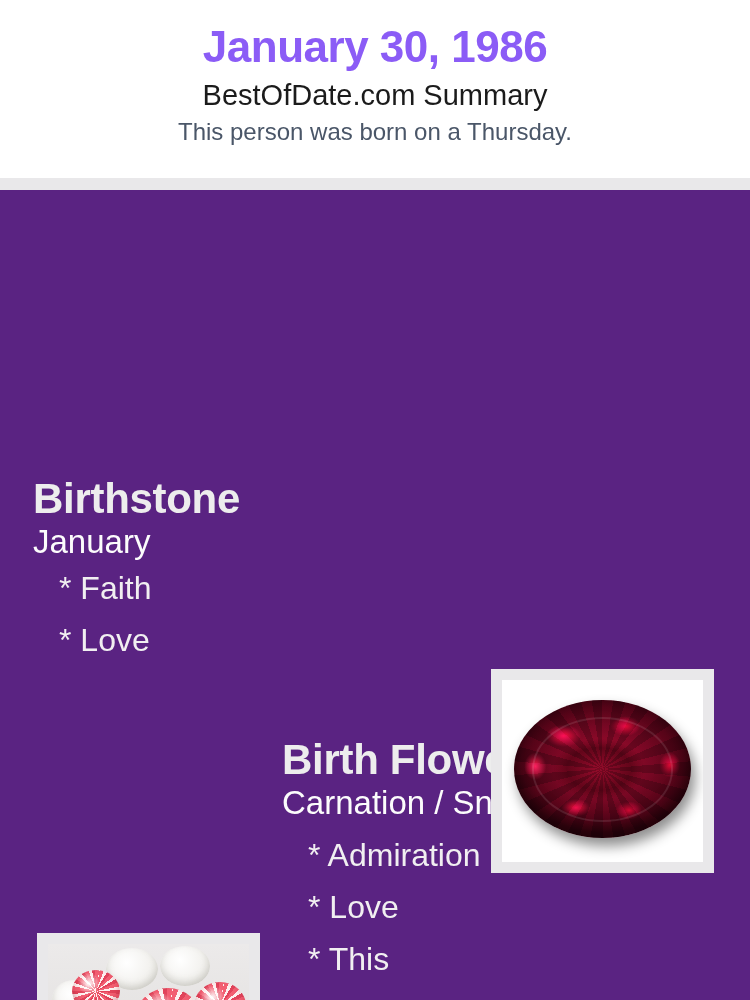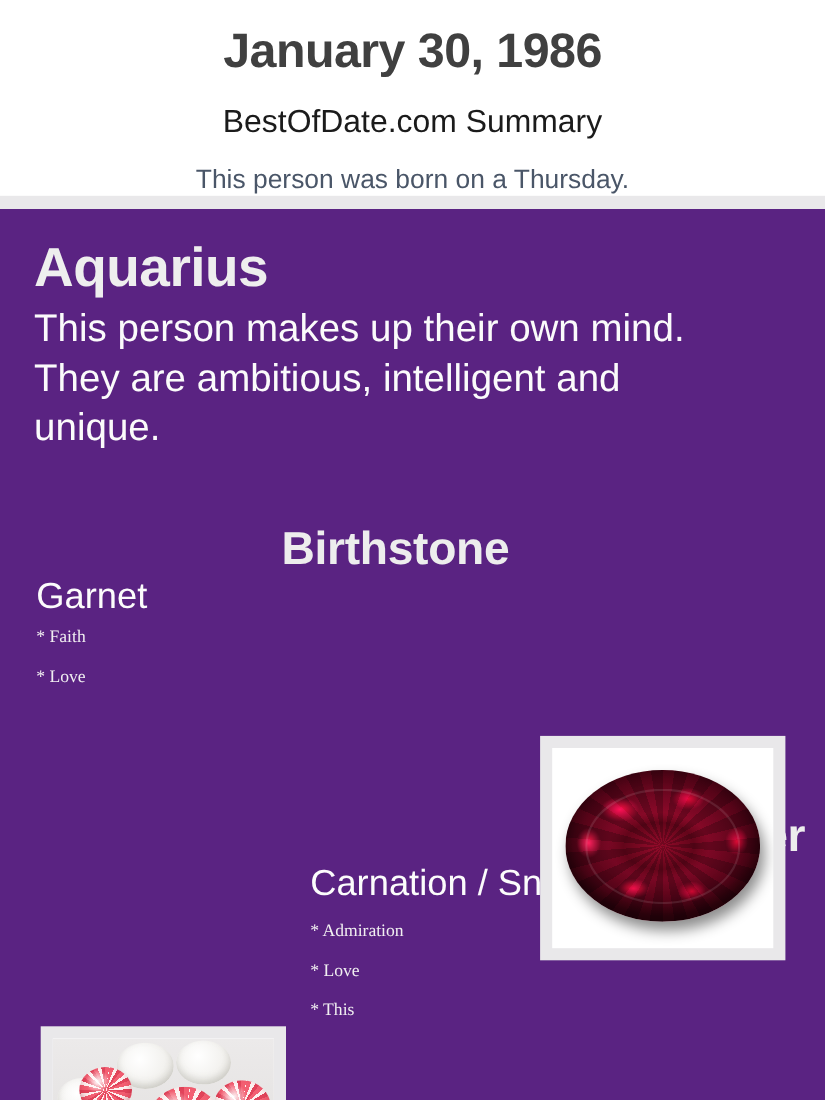--- a/index.html
+++ b/index.html
@@ -30,25 +30,25 @@
     background: #ffffff;
     text-align: center;
   }
   .header-date {
     margin: 0;
     padding-top: 23px;
     font-family: "Liberation Sans", sans-serif;
     font-size: 44px;
     font-weight: bold;
     letter-spacing: -0.5px;
-    color: #404040;
+    color: #8b5cf6;
     line-height: 1.08;
   }
   .header-site {
-    margin: 17px;
+    margin: 1px;
     padding-top: 8px;
     font-family: "Liberation Sans", sans-serif;
     font-size: 29px;
     font-weight: normal;
     color: #1b1b1b;
     line-height: 1.1;
   }
   .header-weekday {
     margin: 0;
     padding-top: 7px;
@@ -112,44 +112,44 @@
     width: 430px;
   }
   .section-title {
     margin: 0;
     font-family: "Liberation Sans", sans-serif;
     font-size: 42px;
     font-weight: bold;
     letter-spacing: -0.3px;
     color: #ededed;
     line-height: 1.0;
-    text-align: right;
   }
   .section-sub {
     margin: 0;
     padding-top: 5px;
     font-family: "Liberation Sans", sans-serif;
     font-size: 33px;
     font-weight: normal;
     color: #fcfcfc;
     line-height: 1.05;
   }
   .trait-list {
     list-style: none;
     margin: 0;
     padding: 12px 0 0 0;
   }
   .trait-list li {
-    font-family: Liberation Serif, serif;
-    font-size: 16px;
+    font-family: Liberation Sans, sans-serif;
+    font-size: 32px;
     font-weight: normal;
     color: #f1eff1;
     line-height: 1.0;
     padding-bottom: 20px;
     white-space: nowrap;
+    margin-left: 26px;
   }
 
   
   .img-frame {
     position: absolute;
     background: #e9e8ea;
     padding: 11px;
     box-sizing: border-box;
   }
   .img-inner {
@@ -266,28 +266,24 @@
   <div class="header">
     <h1 class="header-date">January 30, 1986</h1>
     <div class="header-site">BestOfDate.com Summary</div>
     <div class="header-weekday">This person was born on a Thursday.</div>
   </div>
 
   <div class="divider-strip"></div>
 
   <div class="body-panel">
 
-    <div class="zodiac">
-      <h2 class="zodiac-title">Aquarius</h2>
-      <p class="zodiac-desc">This person makes up their own mind. They are ambitious, intelligent and unique.</p>
-    </div>
 
     <div class="birthstone">
       <h2 class="section-title">Birthstone</h2>
-      <div class="section-sub">Garnet</div>
+      <div class="section-sub">January</div>
       <ul class="trait-list">
         <li>* Faith</li>
         <li>* Love</li>
       </ul>
     </div>
 
     <div class="birthflower">
       <h2 class="section-title">Birth Flower</h2>
       <div class="section-sub">Carnation / Snowdrop</div>
       <ul class="trait-list bf-traits">

